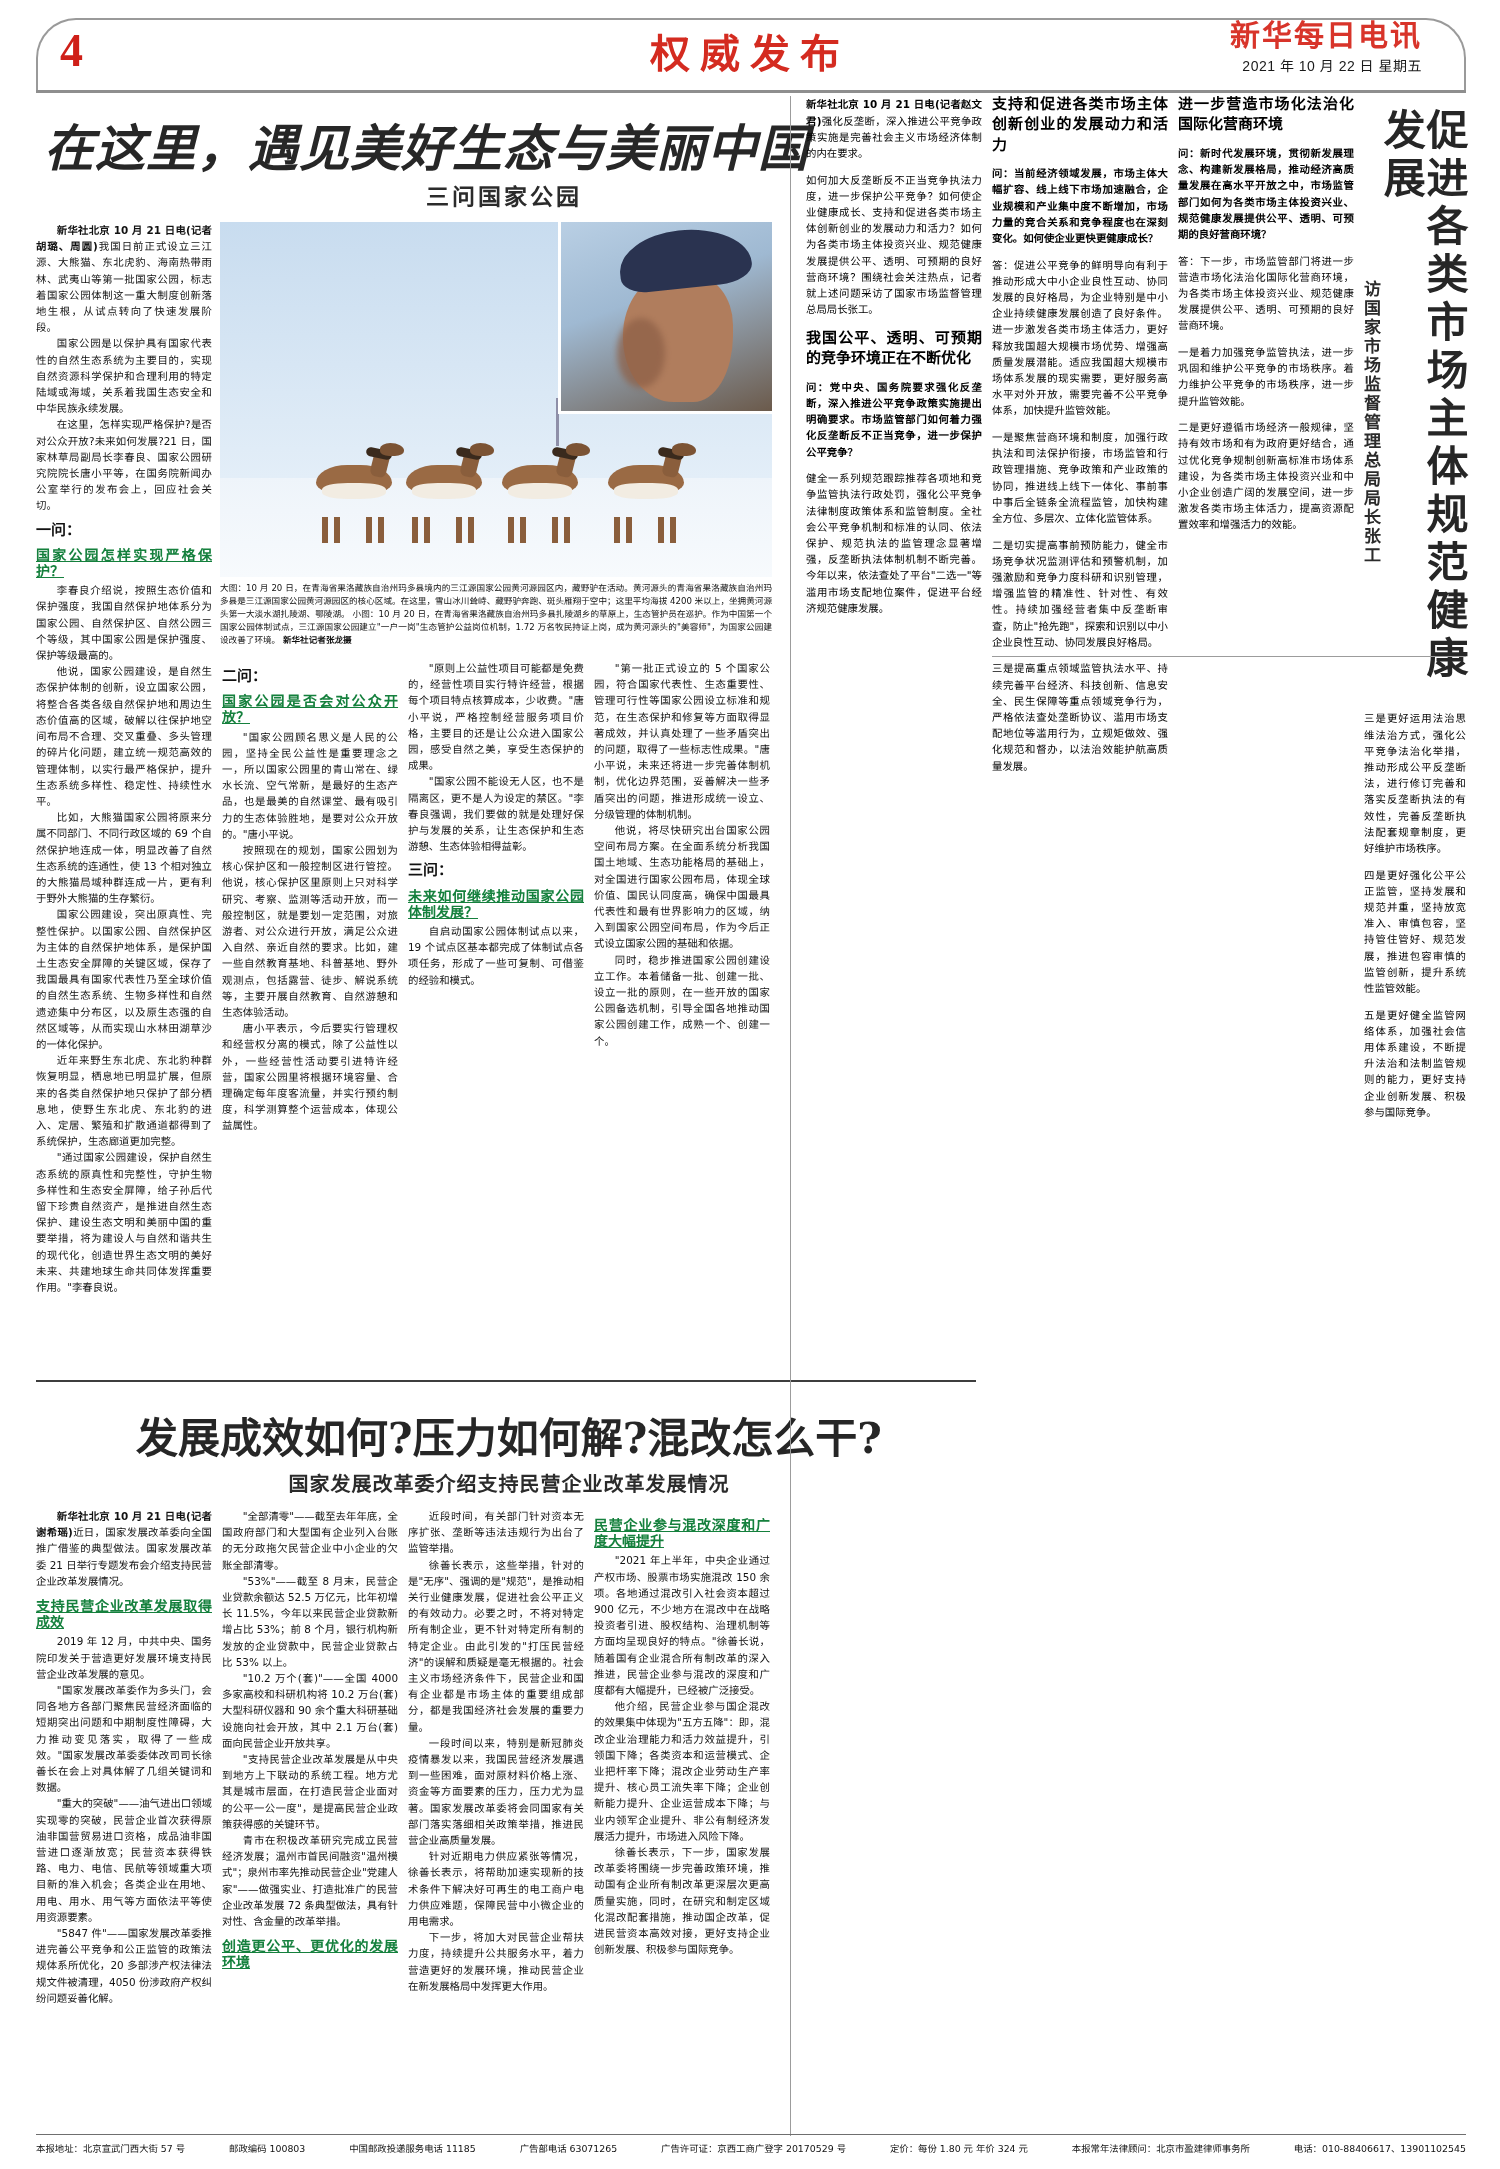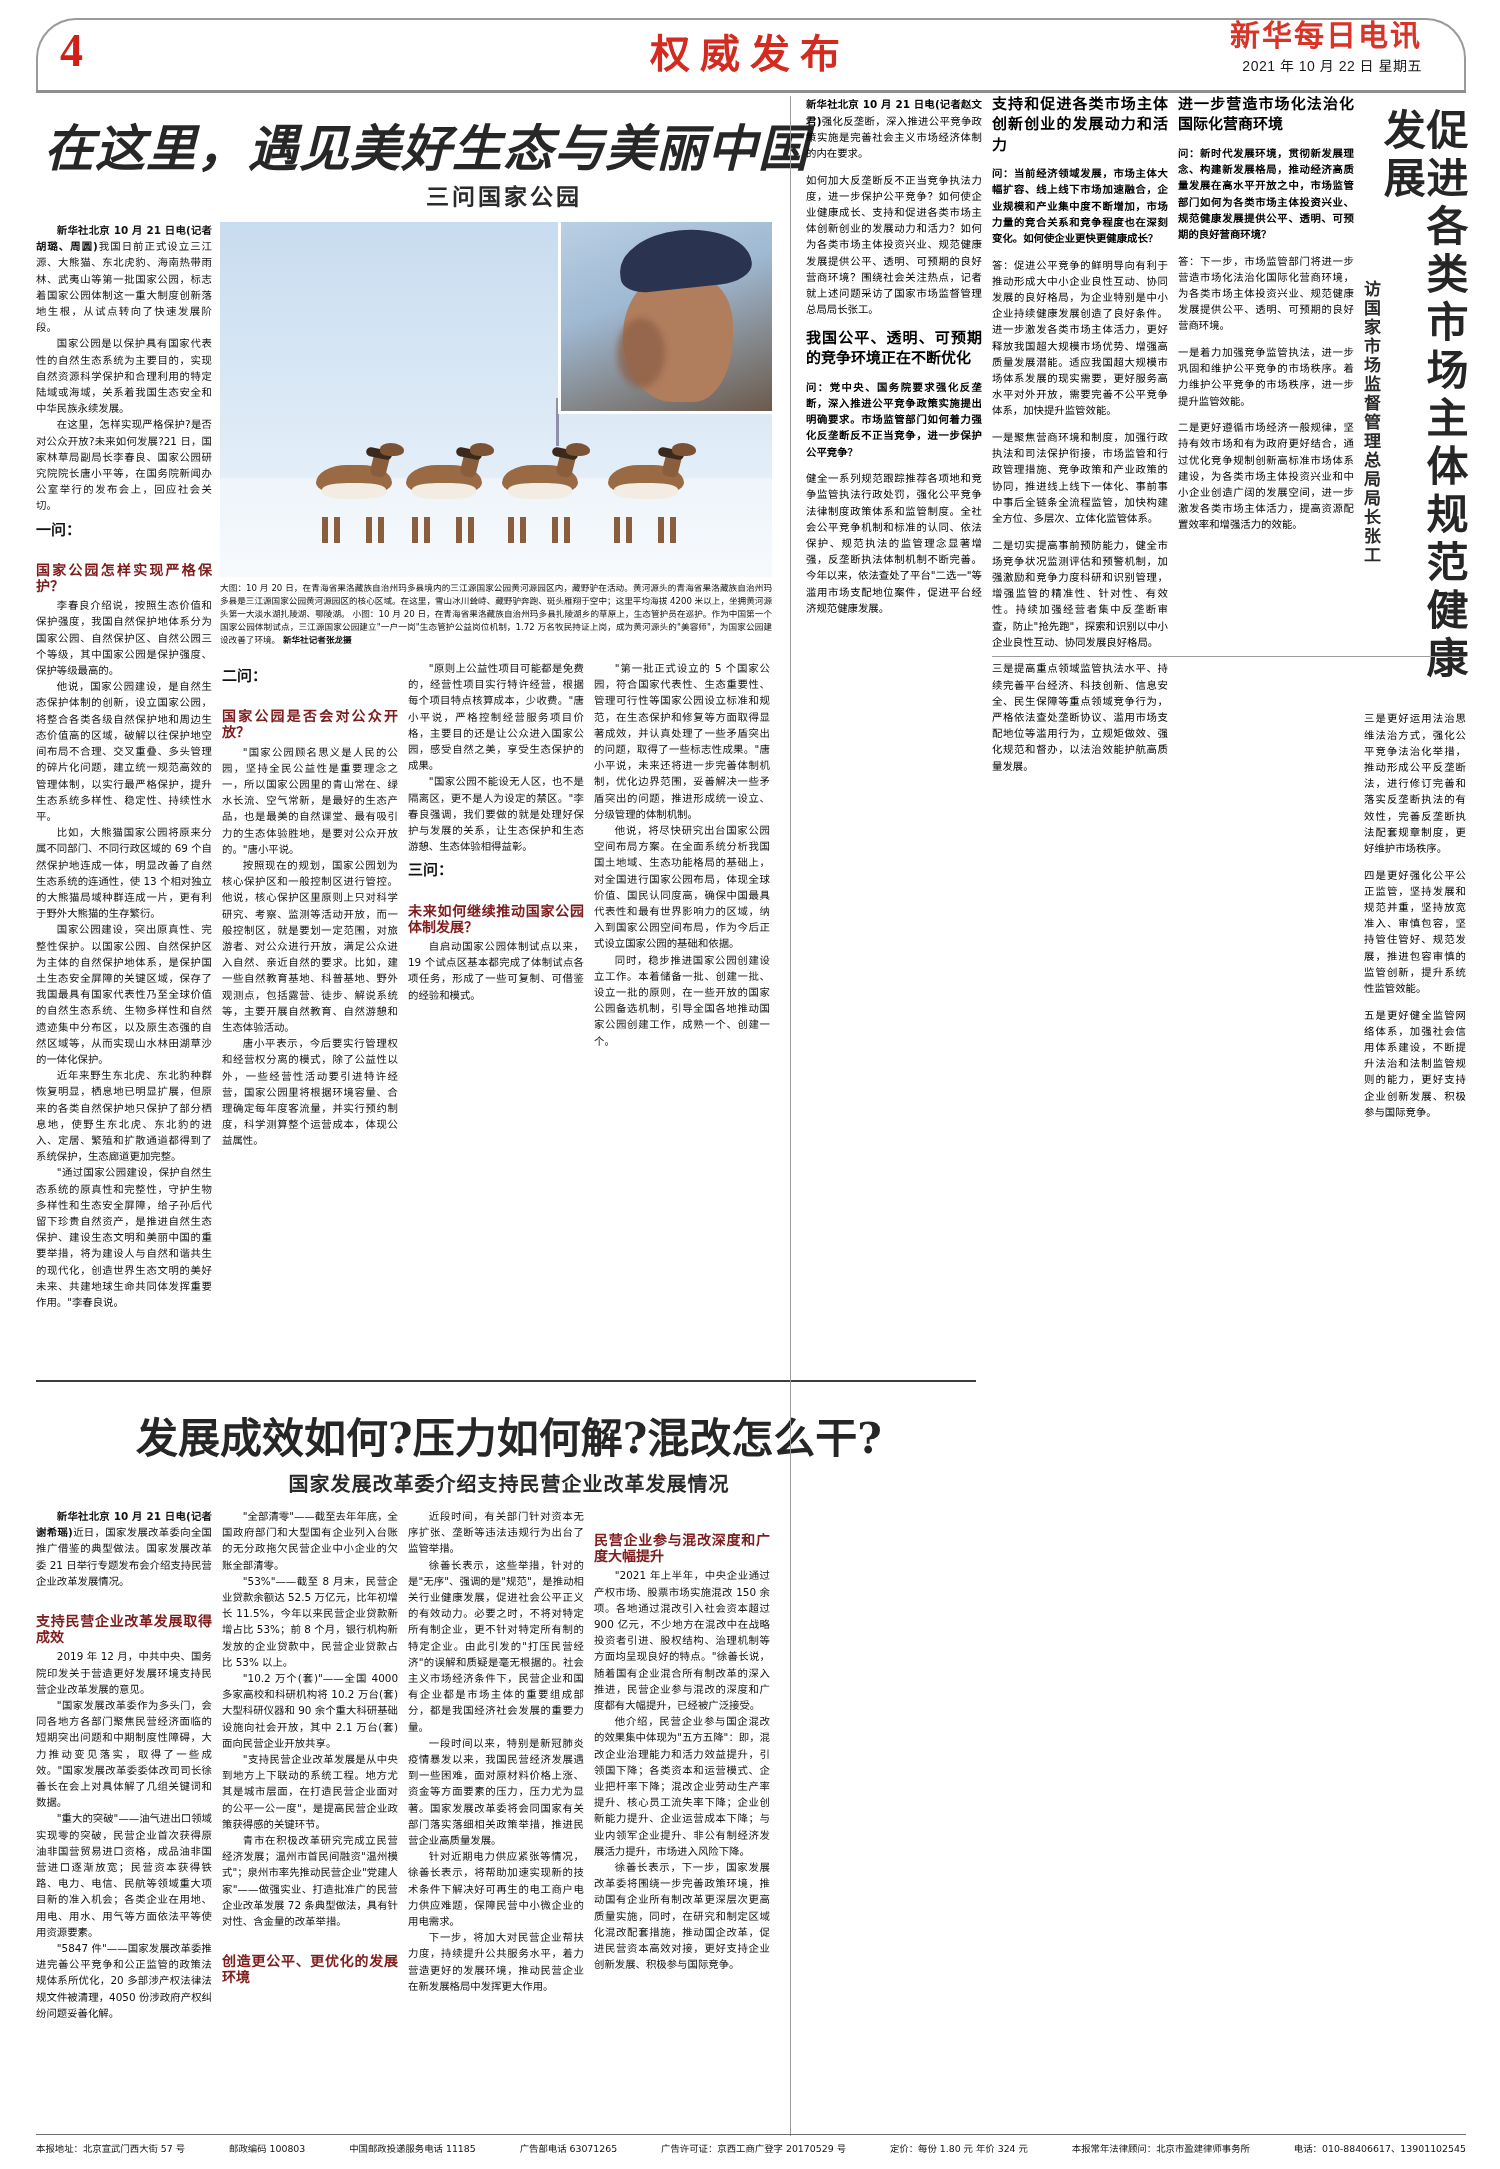--- a/index.html
+++ b/index.html
@@ -81,24 +81,25 @@
     line-height: 16.2px;
     color: #111;
     text-align: justify;
     font-family: "DejaVu Sans", sans-serif;
   }
   .body-col p { margin: 0 0 0 0; text-indent: 2em; }
   .lead-start { font-weight: bold; }
   .subhead {
     font-size: 14px;
     font-weight: bold;
-    margin: 24px 0 3px;
-    color: #7f1d1d;
+    margin: 9px 0 3px;
+    color: #15803d;
     font-family: "DejaVu Sans", sans-serif;
     text-indent: 0;
+    text-decoration: underline;
   }
   .qhead {
     font-size: 15px;
     font-weight: bold;
     margin: 8px 0 2px;
     text-indent: 0;
     font-family: "DejaVu Sans", sans-serif;
   }
 
   

